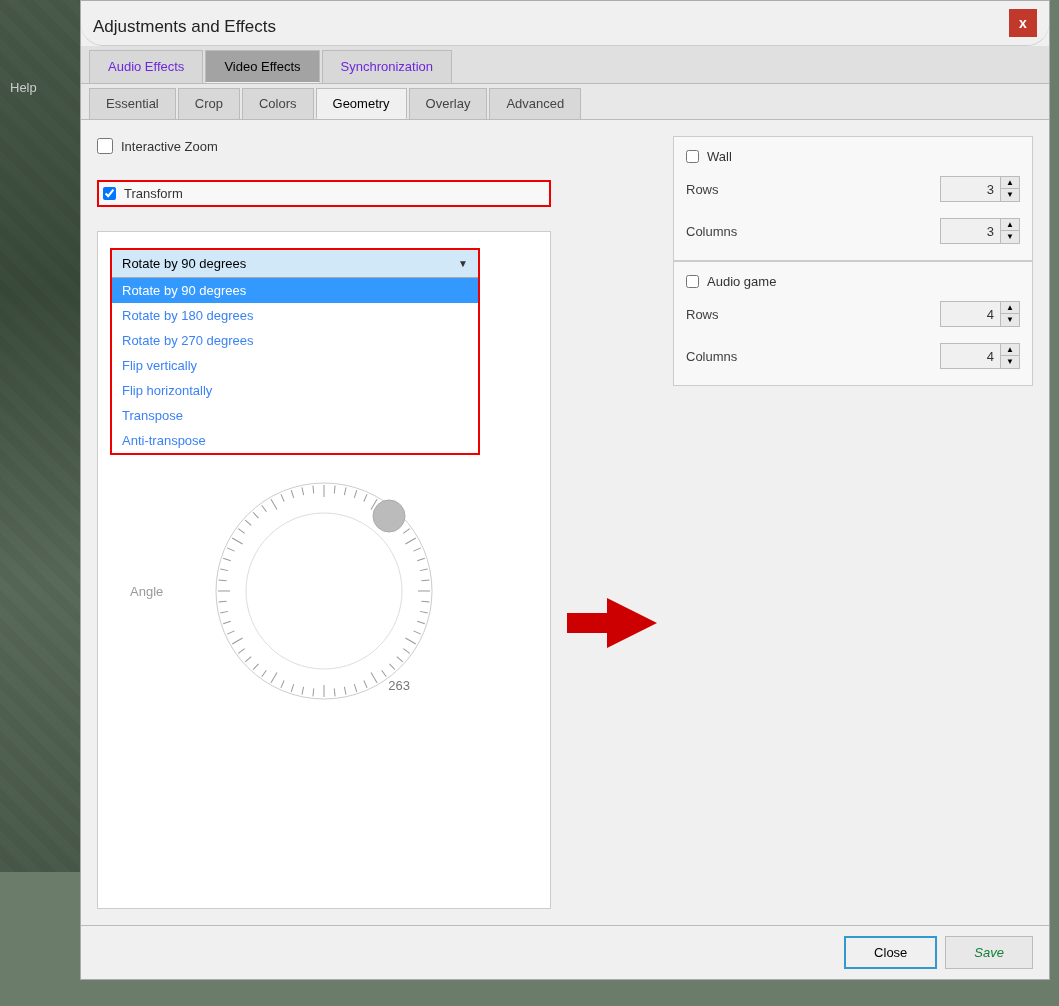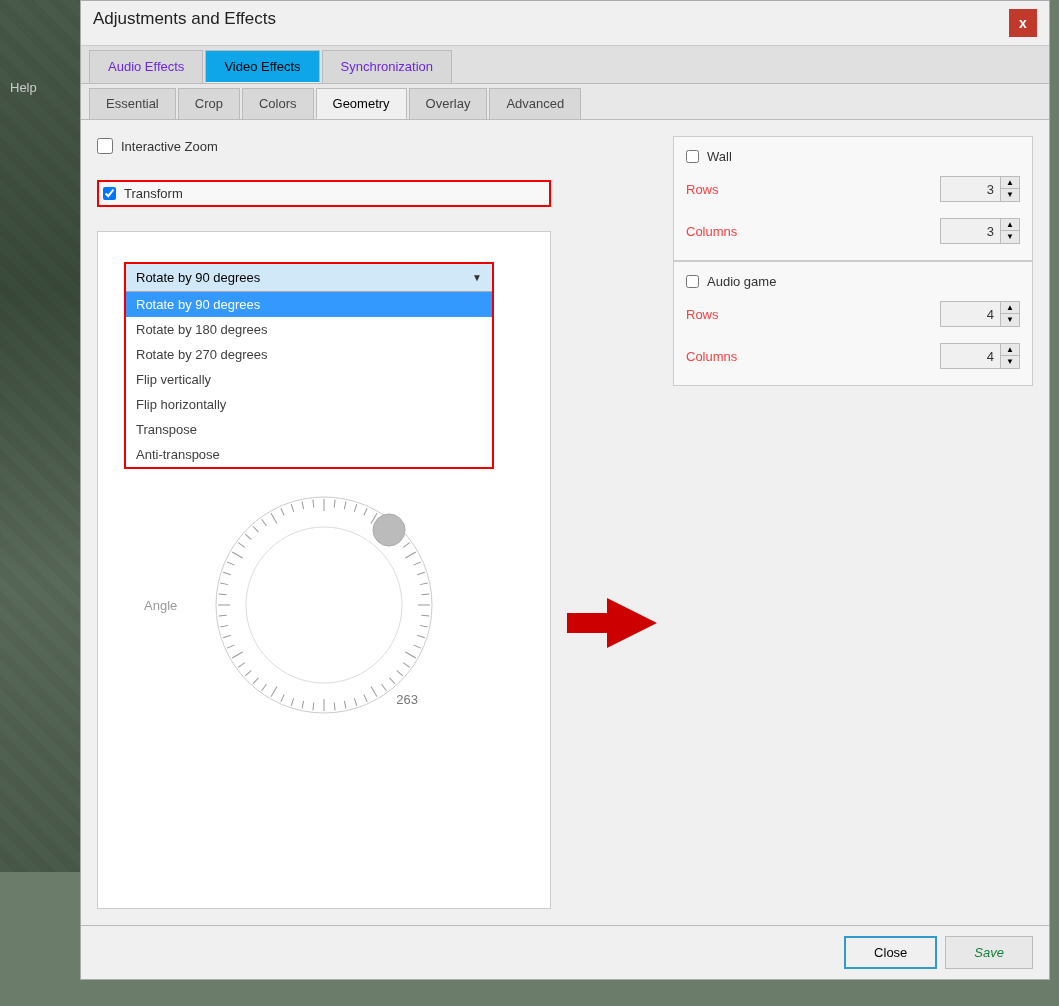--- a/index.html
+++ b/index.html
@@ -50,24 +50,25 @@
       position: relative;
       display: flex;
       flex-direction: column;
       margin-top: 0;
     }
 
     .title-bar {
       background: #f0f0f0;
       border-bottom: 1px solid #ccc;
       display: flex;
-      align-items: flex-start;
+      align-items: flex-end;
       justify-content: space-between;
       padding: 8px 12px;
       min-height: 44px;
+      border-radius: 22px;
     }
     .title-text {
       font-size: 17px;
       font-weight: normal;
       color: #222;
     }
     .close-btn {
       background: #c0392b;
       color: white;
       border: none;
@@ -92,21 +93,21 @@
       padding: 8px 18px;
       border: 1px solid #bbb;
       border-bottom: none;
       background: #d8d8d8;
       cursor: pointer;
       color: #6d28d9;
       margin-right: 2px;
       font-size: 13px;
     }
     .top-tab.active {
-      background: #0ea5e9;
+      background: #a3a3a3;
       color: #000;
       font-weight: 500;
       border-bottom: 1px solid #f0f0f0;
     }
 
     .sub-tabs {
       display: flex;
       border-bottom: 1px solid #bbb;
       background: #e8e8e8;
       padding: 4px 8px 0 8px;
@@ -199,21 +200,21 @@
       color: #333;
     }
 
     .dropdown-list {
       background: white;
     }
     .dropdown-item {
       padding: 5px 10px;
       cursor: pointer;
       font-size: 13px;
-      color: #404040;
+      color: #3b82f6;
     }
     .dropdown-item.selected {
       background: #3399ff;
       color: white;
     }
 
     .angle-section {
       display: flex;
       flex-direction: column;
       align-items: center;
@@ -257,21 +258,21 @@
       margin-bottom: 8px;
     }
     .rows-cols-row {
       display: flex;
       align-items: center;
       justify-content: space-between;
       margin-top: 8px;
       padding: 4px 0;
     }
     .rows-cols-label {
-      color: #ef4444;
+      color: #404040;
       font-size: 13px;
       width: 80px;
     }
 
     .spinner-box {
       display: flex;
       align-items: center;
       border: 1px solid #bbb;
       background: #f0f0f0;
       width: 80px;
@@ -341,21 +342,21 @@
       background: #e8e8e8;
       color: #15803d;
       font-size: 13px;
       cursor: default;
       font-style: italic;
     }
 
     .left-content-box {
       border: 1px solid #ccc;
       background: white;
-      padding: 26px;
+      padding: 12px;
       flex: 1;
       position: relative;
     }
   </style>
 </head>
 <body>
 
 <div class="bg-panel">
   <span class="help-label">Help</span>
 </div>
@@ -482,21 +483,21 @@
                 <line x1="110" y1="4" x2="110" y2="12" transform="rotate(336 110 110)"></line>
                 <line x1="110" y1="4" x2="110" y2="12" transform="rotate(342 110 110)"></line>
                 <line x1="110" y1="4" x2="110" y2="12" transform="rotate(348 110 110)"></line>
                 <line x1="110" y1="4" x2="110" y2="12" transform="rotate(354 110 110)"></line>
               </g>
 
               <circle cx="110" cy="110" r="78" fill="white" stroke="#ddd" stroke-width="1"></circle>
 
               <circle cx="175" cy="35" r="16" fill="#bbb" stroke="#aaa" stroke-width="1"></circle>
             </svg>
-            <span class="angle-value" style="position:absolute; bottom:8px; right:16px; color:#777;">263</span>
+            <span class="angle-value" style="position:absolute; bottom:8px; right:24px; color:#777;">263</span>
           </div>
         </div>
       </div>
     </div>
 
     <div style="position:relative; display:flex; align-items:center; margin-top: 200px; z-index:10;">
       <svg width="90" height="60" viewBox="0 0 90 60">
         <polygon points="90,30 40,5 40,20 0,20 0,40 40,40 40,55" fill="#cc0000"></polygon>
       </svg>
     </div>

